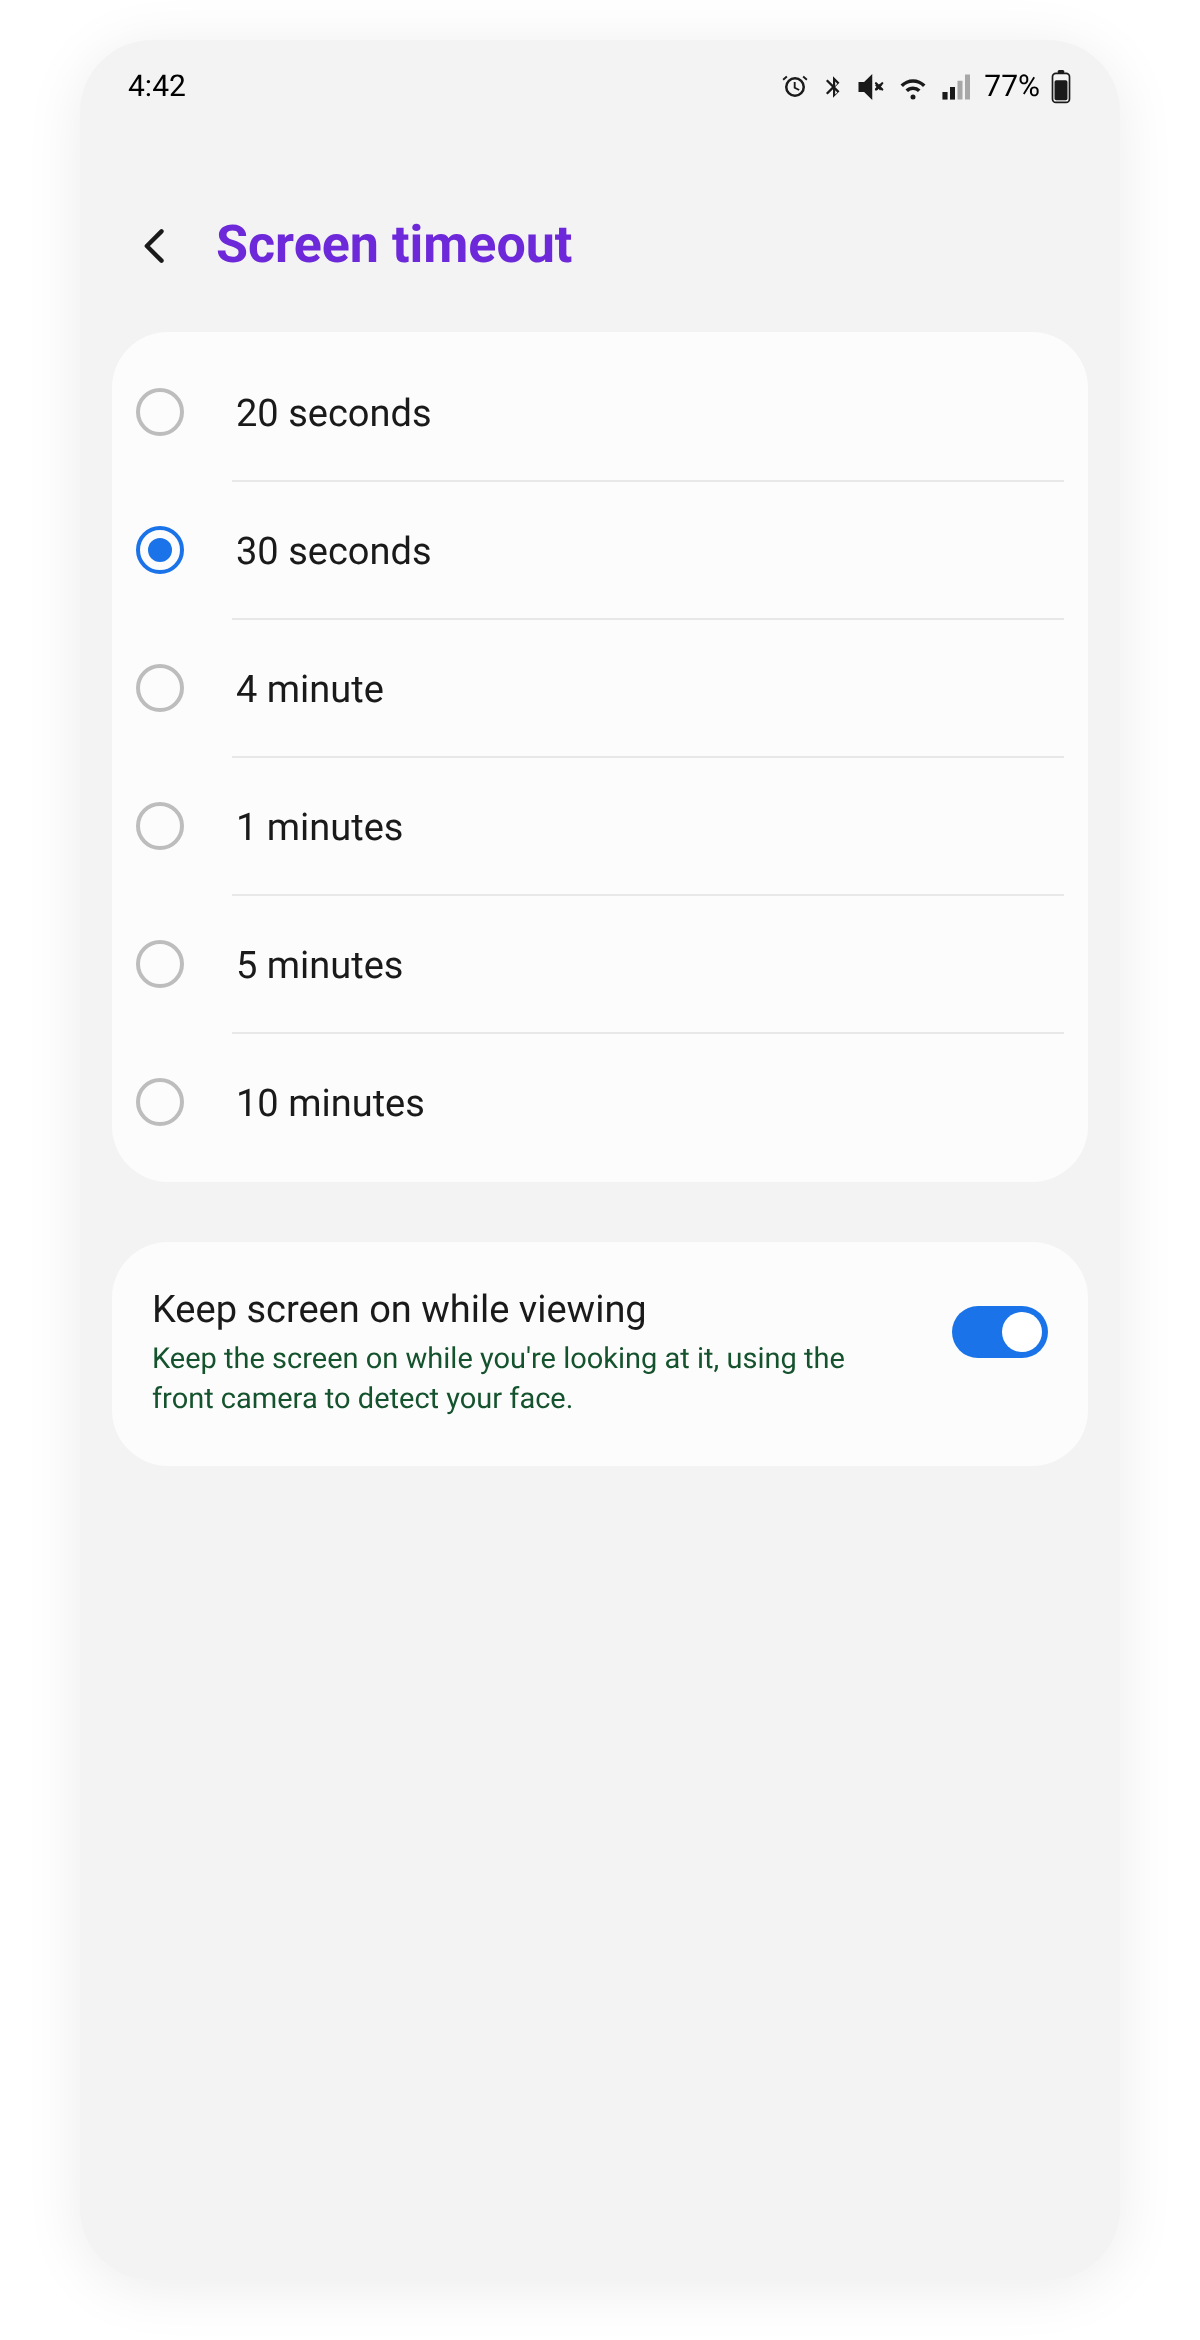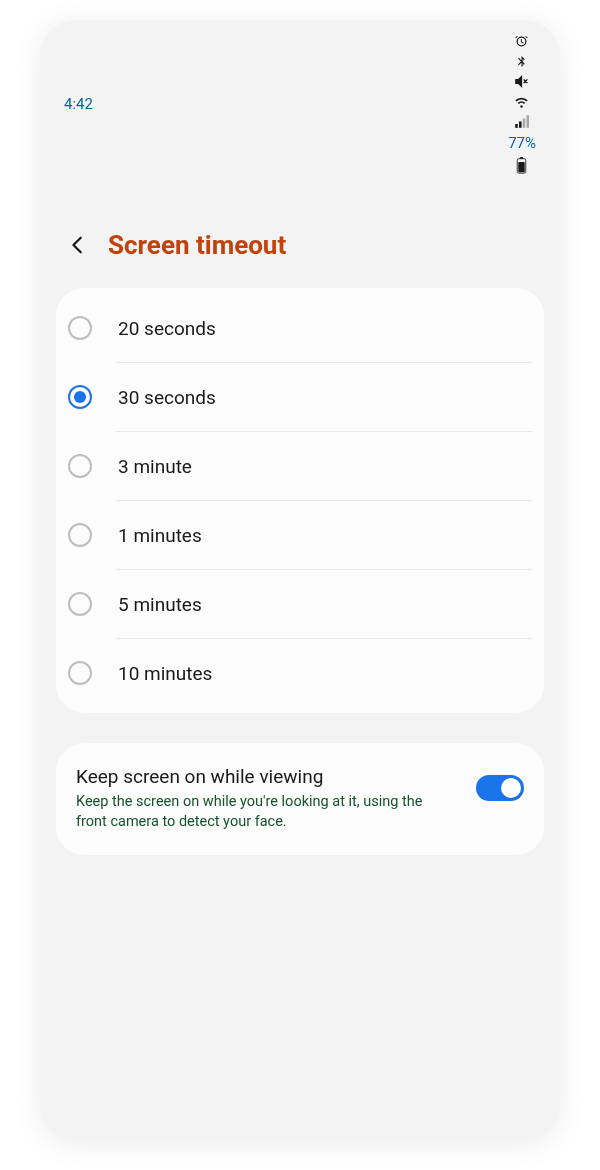--- a/index.html
+++ b/index.html
@@ -25,27 +25,26 @@
       overflow: hidden;
       display: flex;
       flex-direction: column;
     }
     .status-bar {
       display: flex;
       justify-content: space-between;
       align-items: center;
       padding: 14px 24px 8px 24px;
       font-size: 15px;
-      color: #0369a1;
+      color: #000000;
     }
     .status-right {
       display: flex;
       align-items: center;
       gap: 5px;
-      flex-direction: column;
     }
     .status-icon {
       display: inline-flex;
       align-items: center;
     }
     .battery-text {
       font-size: 15px;
       margin-left: 2px;
     }
     .header {
@@ -57,21 +56,21 @@
     .back-icon {
       display: inline-flex;
       align-items: center;
       justify-content: center;
       width: 28px;
       height: 28px;
     }
     .title {
       font-size: 26px;
       font-weight: 700;
-      color: #c2410c;
+      color: #6d28d9;
     }
     .card {
       background: #fcfcfc;
       border-radius: 28px;
       margin: 6px 16px 0 16px;
       padding: 6px 0;
     }
     .option-row {
       display: flex;
       align-items: center;
@@ -215,21 +214,21 @@
       <span class="option-label">20 seconds</span>
     </div>
     <div class="divider"></div>
     <div class="option-row">
       <span class="radio selected"></span>
       <span class="option-label">30 seconds</span>
     </div>
     <div class="divider"></div>
     <div class="option-row">
       <span class="radio"></span>
-      <span class="option-label">3 minute</span>
+      <span class="option-label">4 minute</span>
     </div>
     <div class="divider"></div>
     <div class="option-row">
       <span class="radio"></span>
       <span class="option-label">1 minutes</span>
     </div>
     <div class="divider"></div>
     <div class="option-row">
       <span class="radio"></span>
       <span class="option-label">5 minutes</span>

